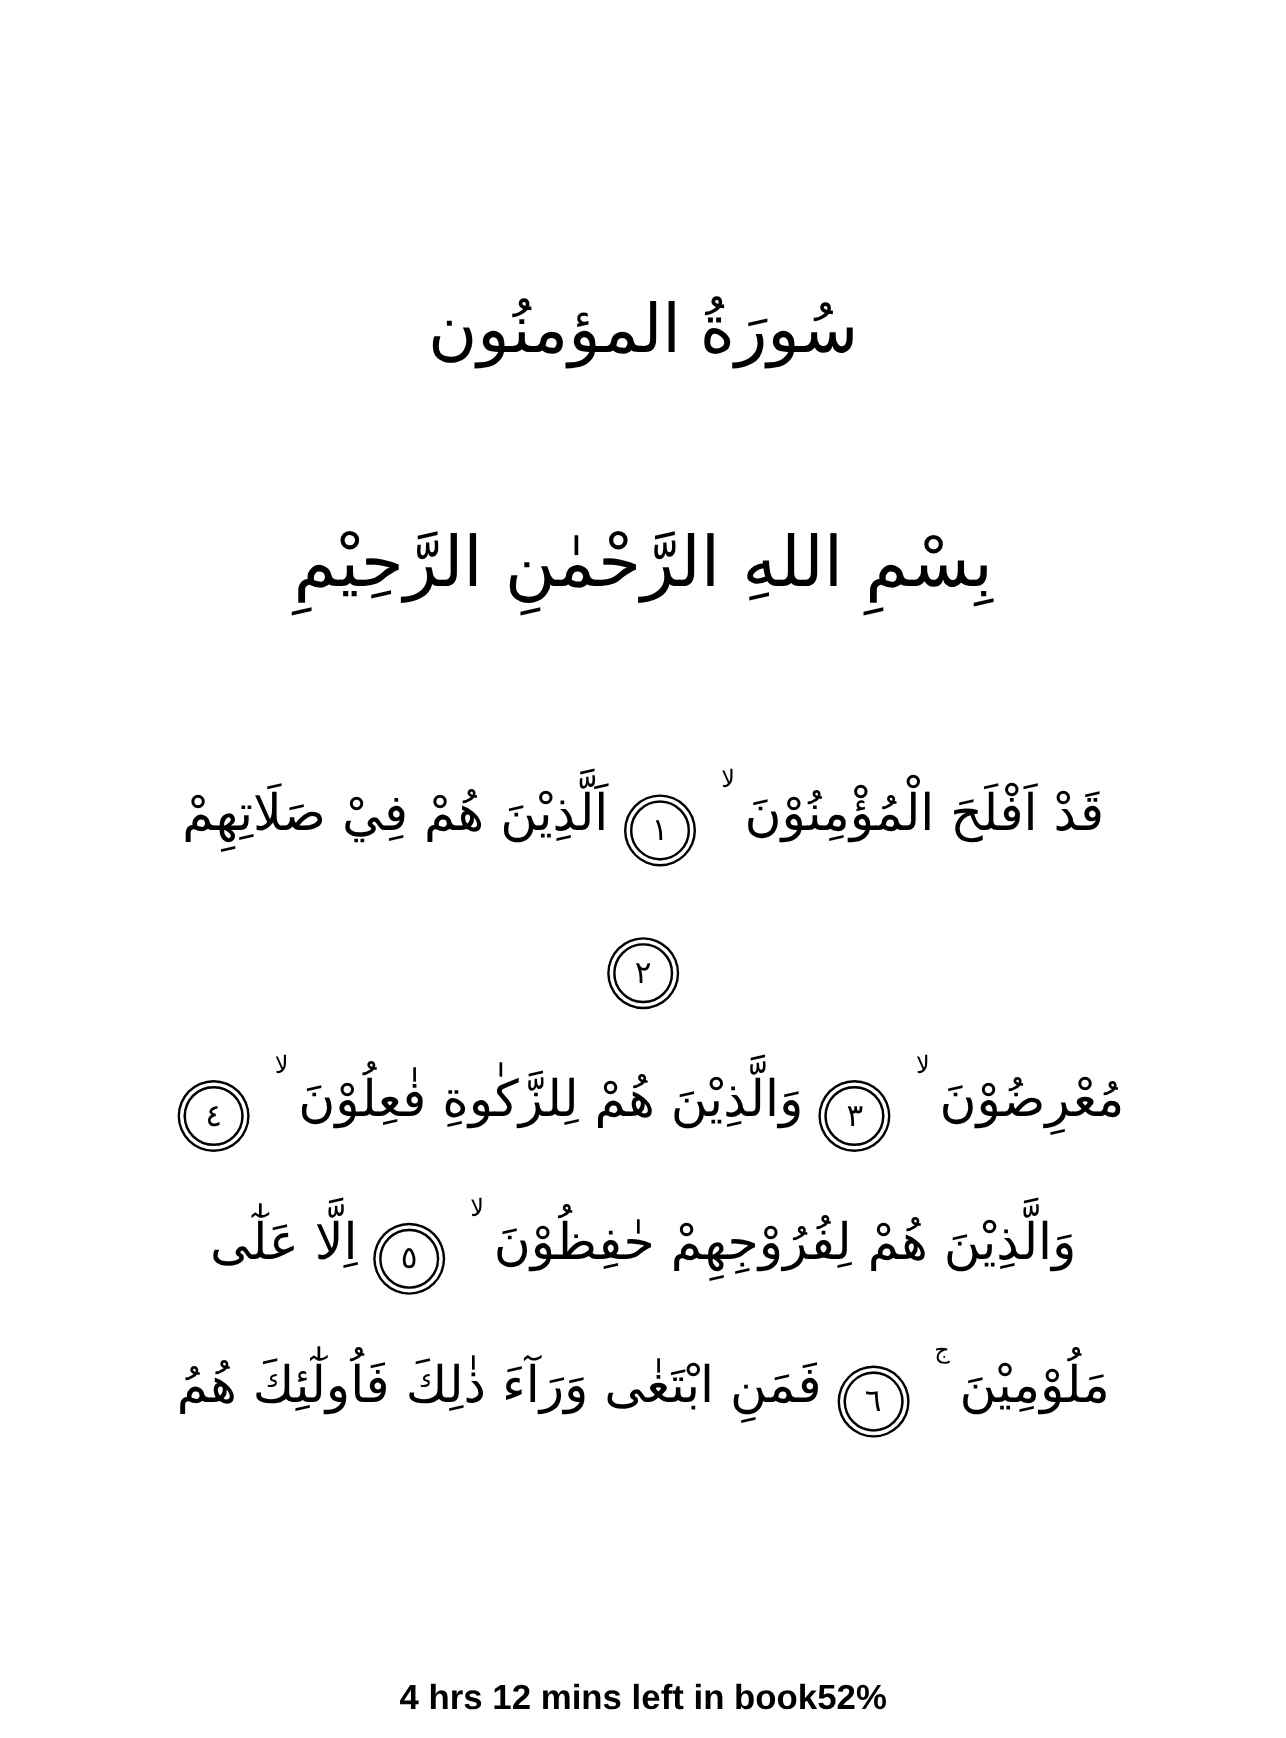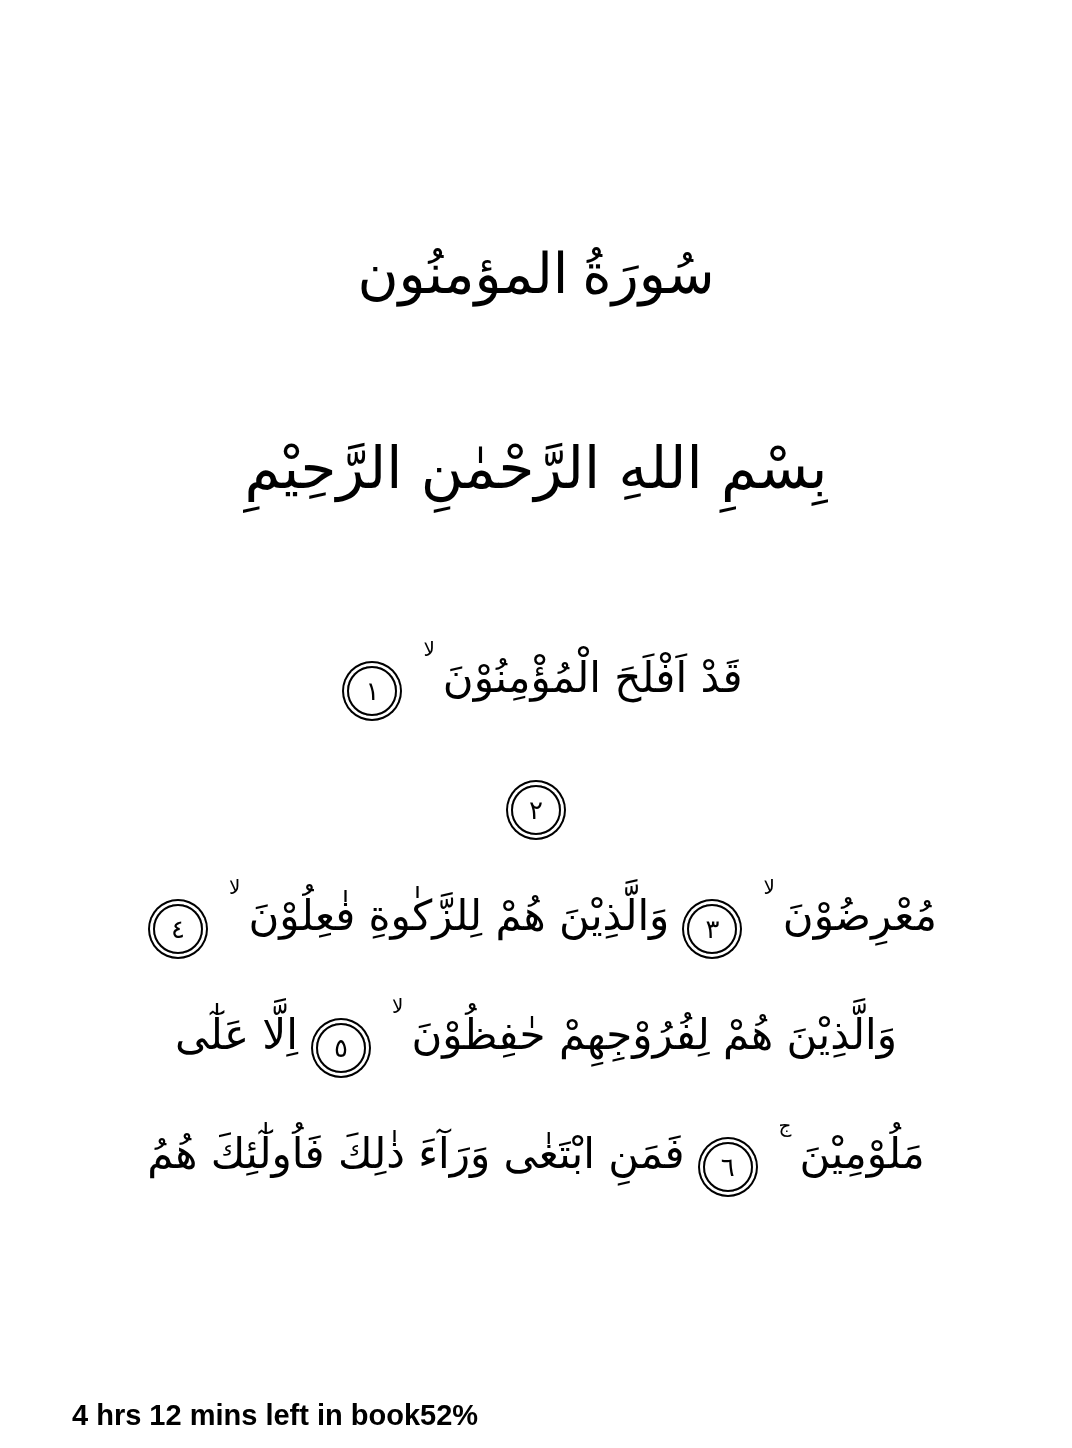--- a/index.html
+++ b/index.html
@@ -19,21 +19,21 @@
     position: absolute;
     inset: 0;
   }
   .surah-title {
     position: absolute;
     top: 238px;
     left: 0;
     width: 100%;
     text-align: center;
     direction: rtl;
-    font-family: Liberation Serif, serif;
+    font-family: Liberation Sans, sans-serif;
     font-size: 56px;
     font-weight: normal;
     margin: 0;
     line-height: 1.3;
   }
   .bismillah {
     position: absolute;
     top: 425px;
     left: 0;
     width: 100%;
@@ -84,42 +84,42 @@
     position: relative;
     top: -36px;
     margin: 0 8px;
   }
   .footer-bar {
     position: absolute;
     left: 72px;
     right: 72px;
     bottom: 16px;
     display: flex;
-    justify-content: flex-start;
+    justify-content: center;
     align-items: baseline;
     font-family: "Liberation Sans", sans-serif;
     font-weight: bold;
     font-size: 29px;
     color: #000000;
   }
 </style>
 </head>
 <body>
 
 <div class="reader-page">
 
   <main>
     <h1 class="surah-title">سُورَةُ المؤمنُون</h1>
 
     <div class="bismillah">بِسْمِ اللهِ الرَّحْمٰنِ الرَّحِيْمِ</div>
 
     <div class="verses" id="verse-lines">
         <div class="verse-line"><span class="verse-words">قَدْ اَفْلَحَ الْمُؤْمِنُوْنَ</span><span class="pause-mark">لا</span><span class="ayah-marker">
             <span class="ayah-num">١</span>
-          </span></div>
+          </span><span class="verse-words">اَلَّذِيْنَ هُمْ فِيْ صَلَاتِهِمْ</span></div>
         <div class="verse-line"><span class="ayah-marker">
             <span class="ayah-num">٢</span>
           </span></div>
         <div class="verse-line"><span class="verse-words">مُعْرِضُوْنَ</span><span class="pause-mark">لا</span><span class="ayah-marker">
             <span class="ayah-num">٣</span>
           </span><span class="verse-words">وَالَّذِيْنَ هُمْ لِلزَّكٰوةِ فٰعِلُوْنَ</span><span class="pause-mark">لا</span><span class="ayah-marker">
             <span class="ayah-num">٤</span>
           </span></div>
         <div class="verse-line"><span class="verse-words">وَالَّذِيْنَ هُمْ لِفُرُوْجِهِمْ حٰفِظُوْنَ</span><span class="pause-mark">لا</span><span class="ayah-marker">
             <span class="ayah-num">٥</span>

